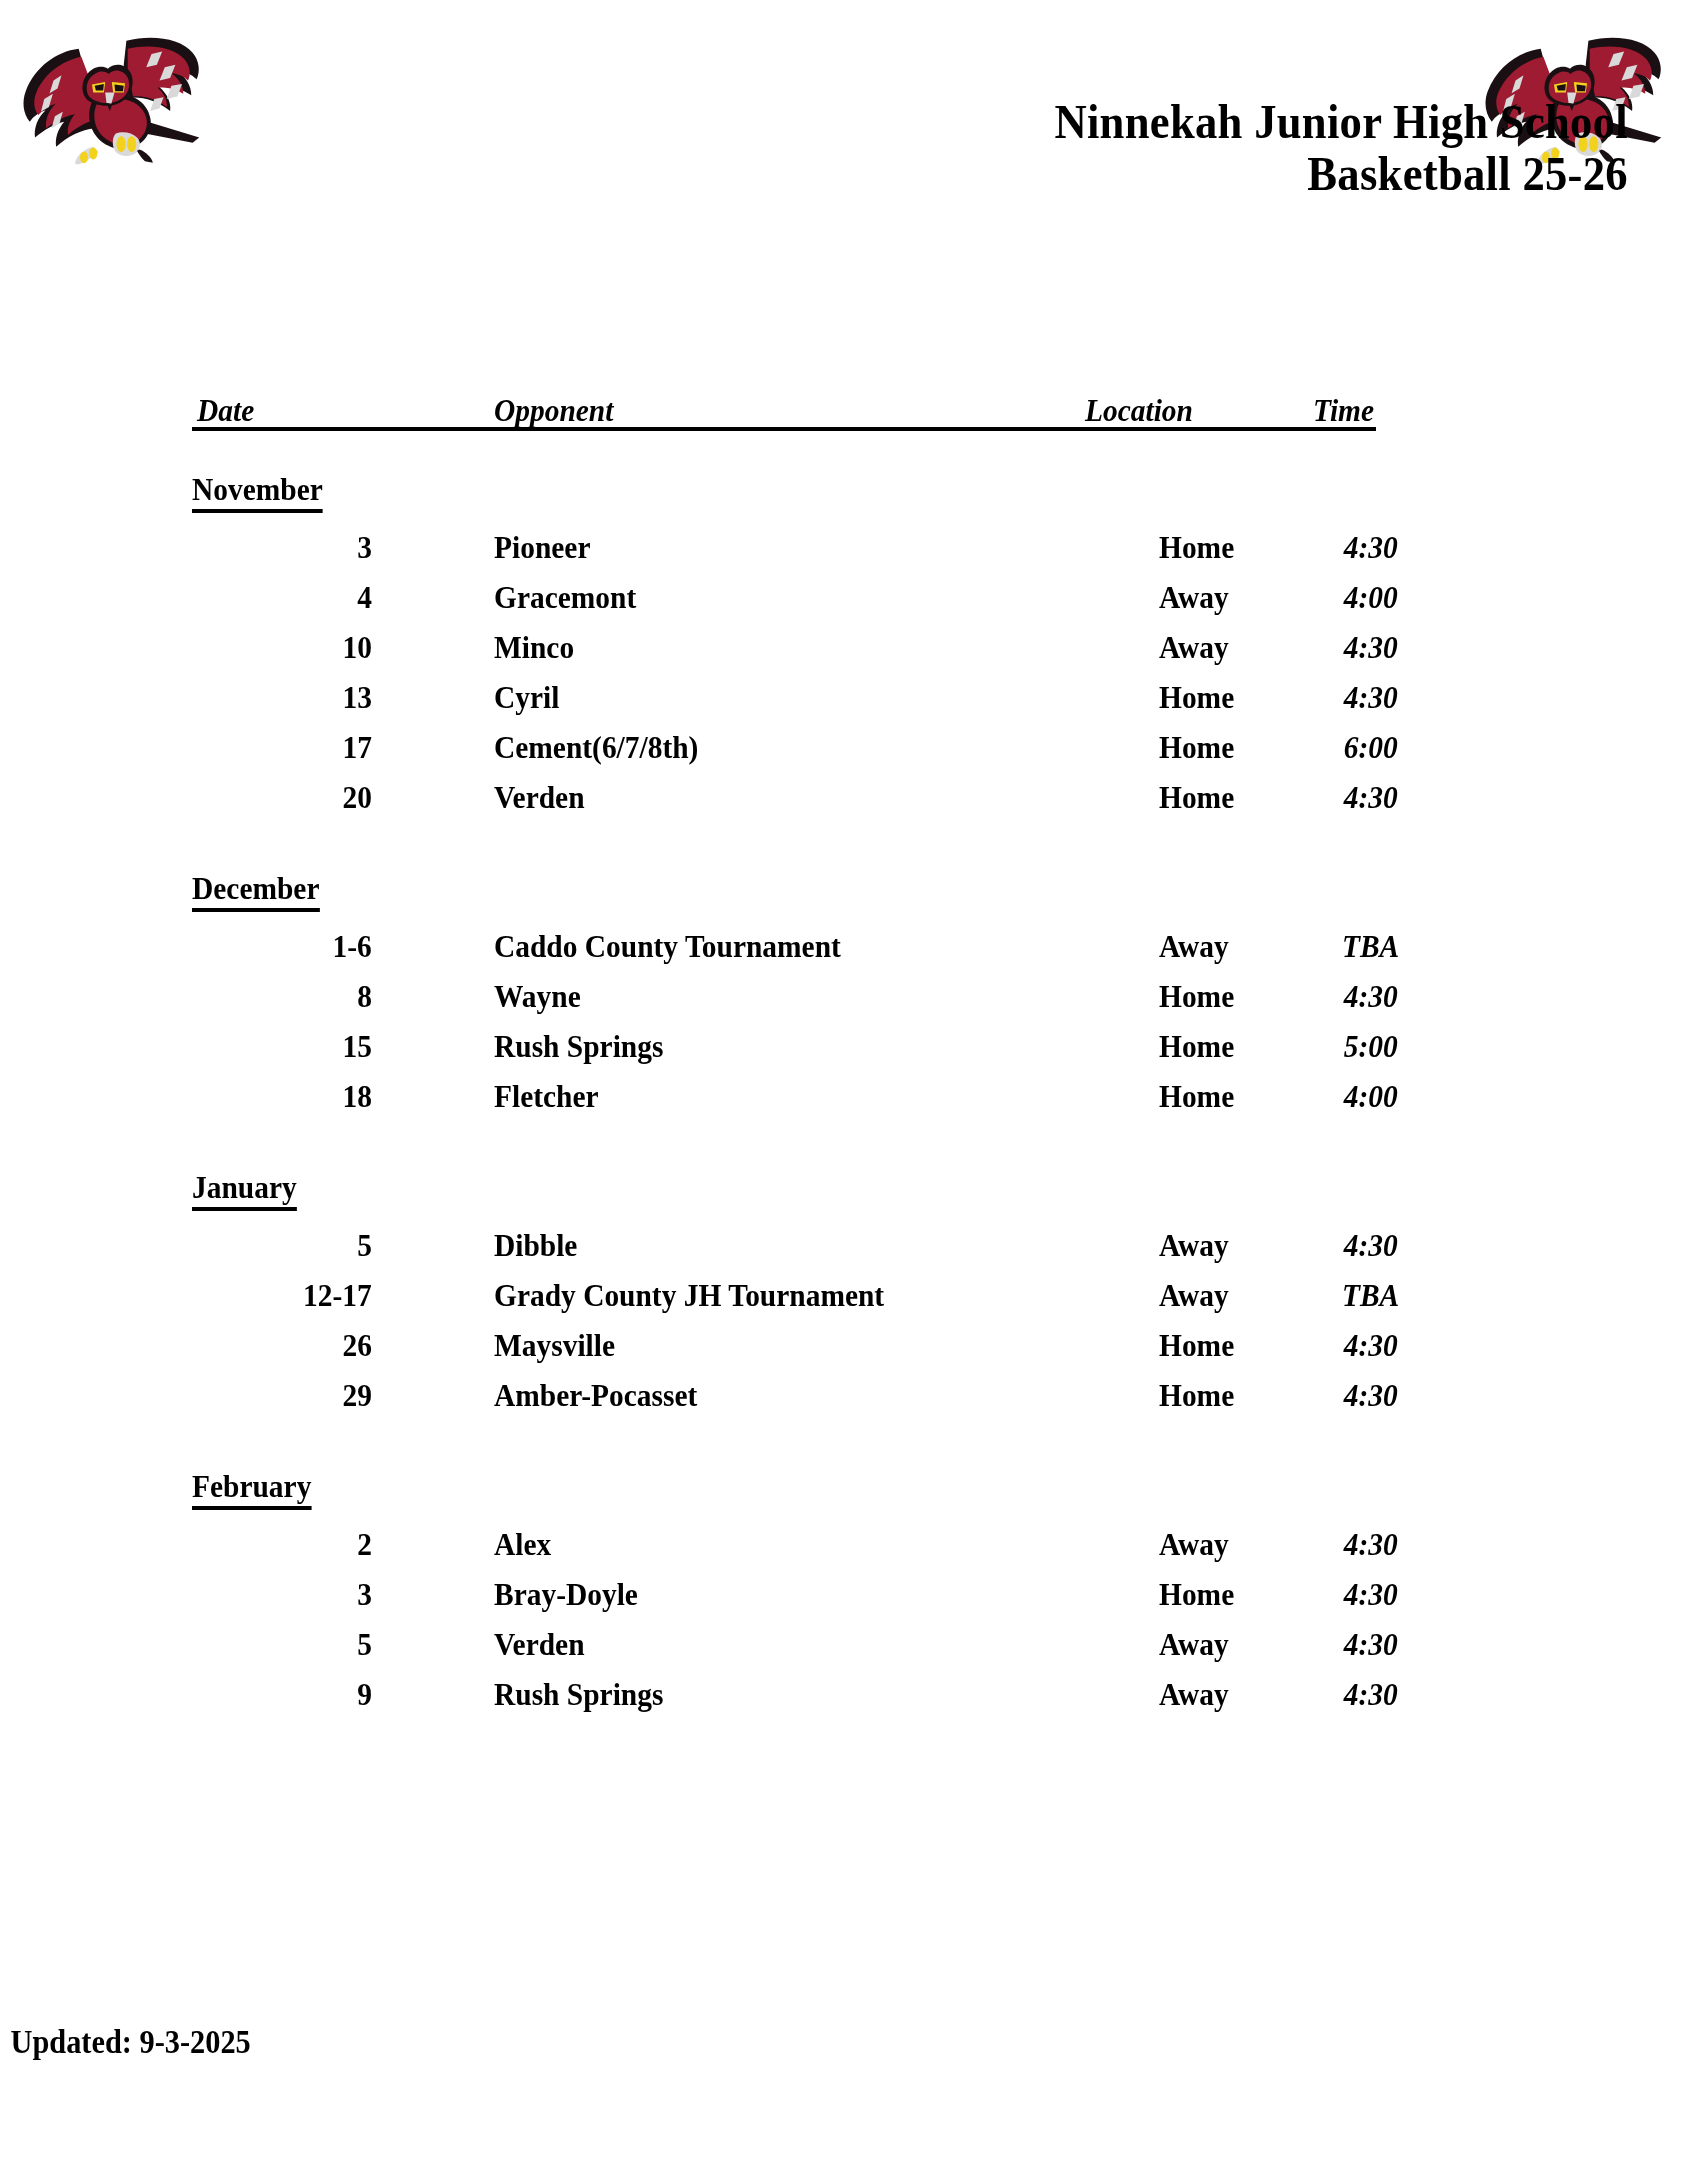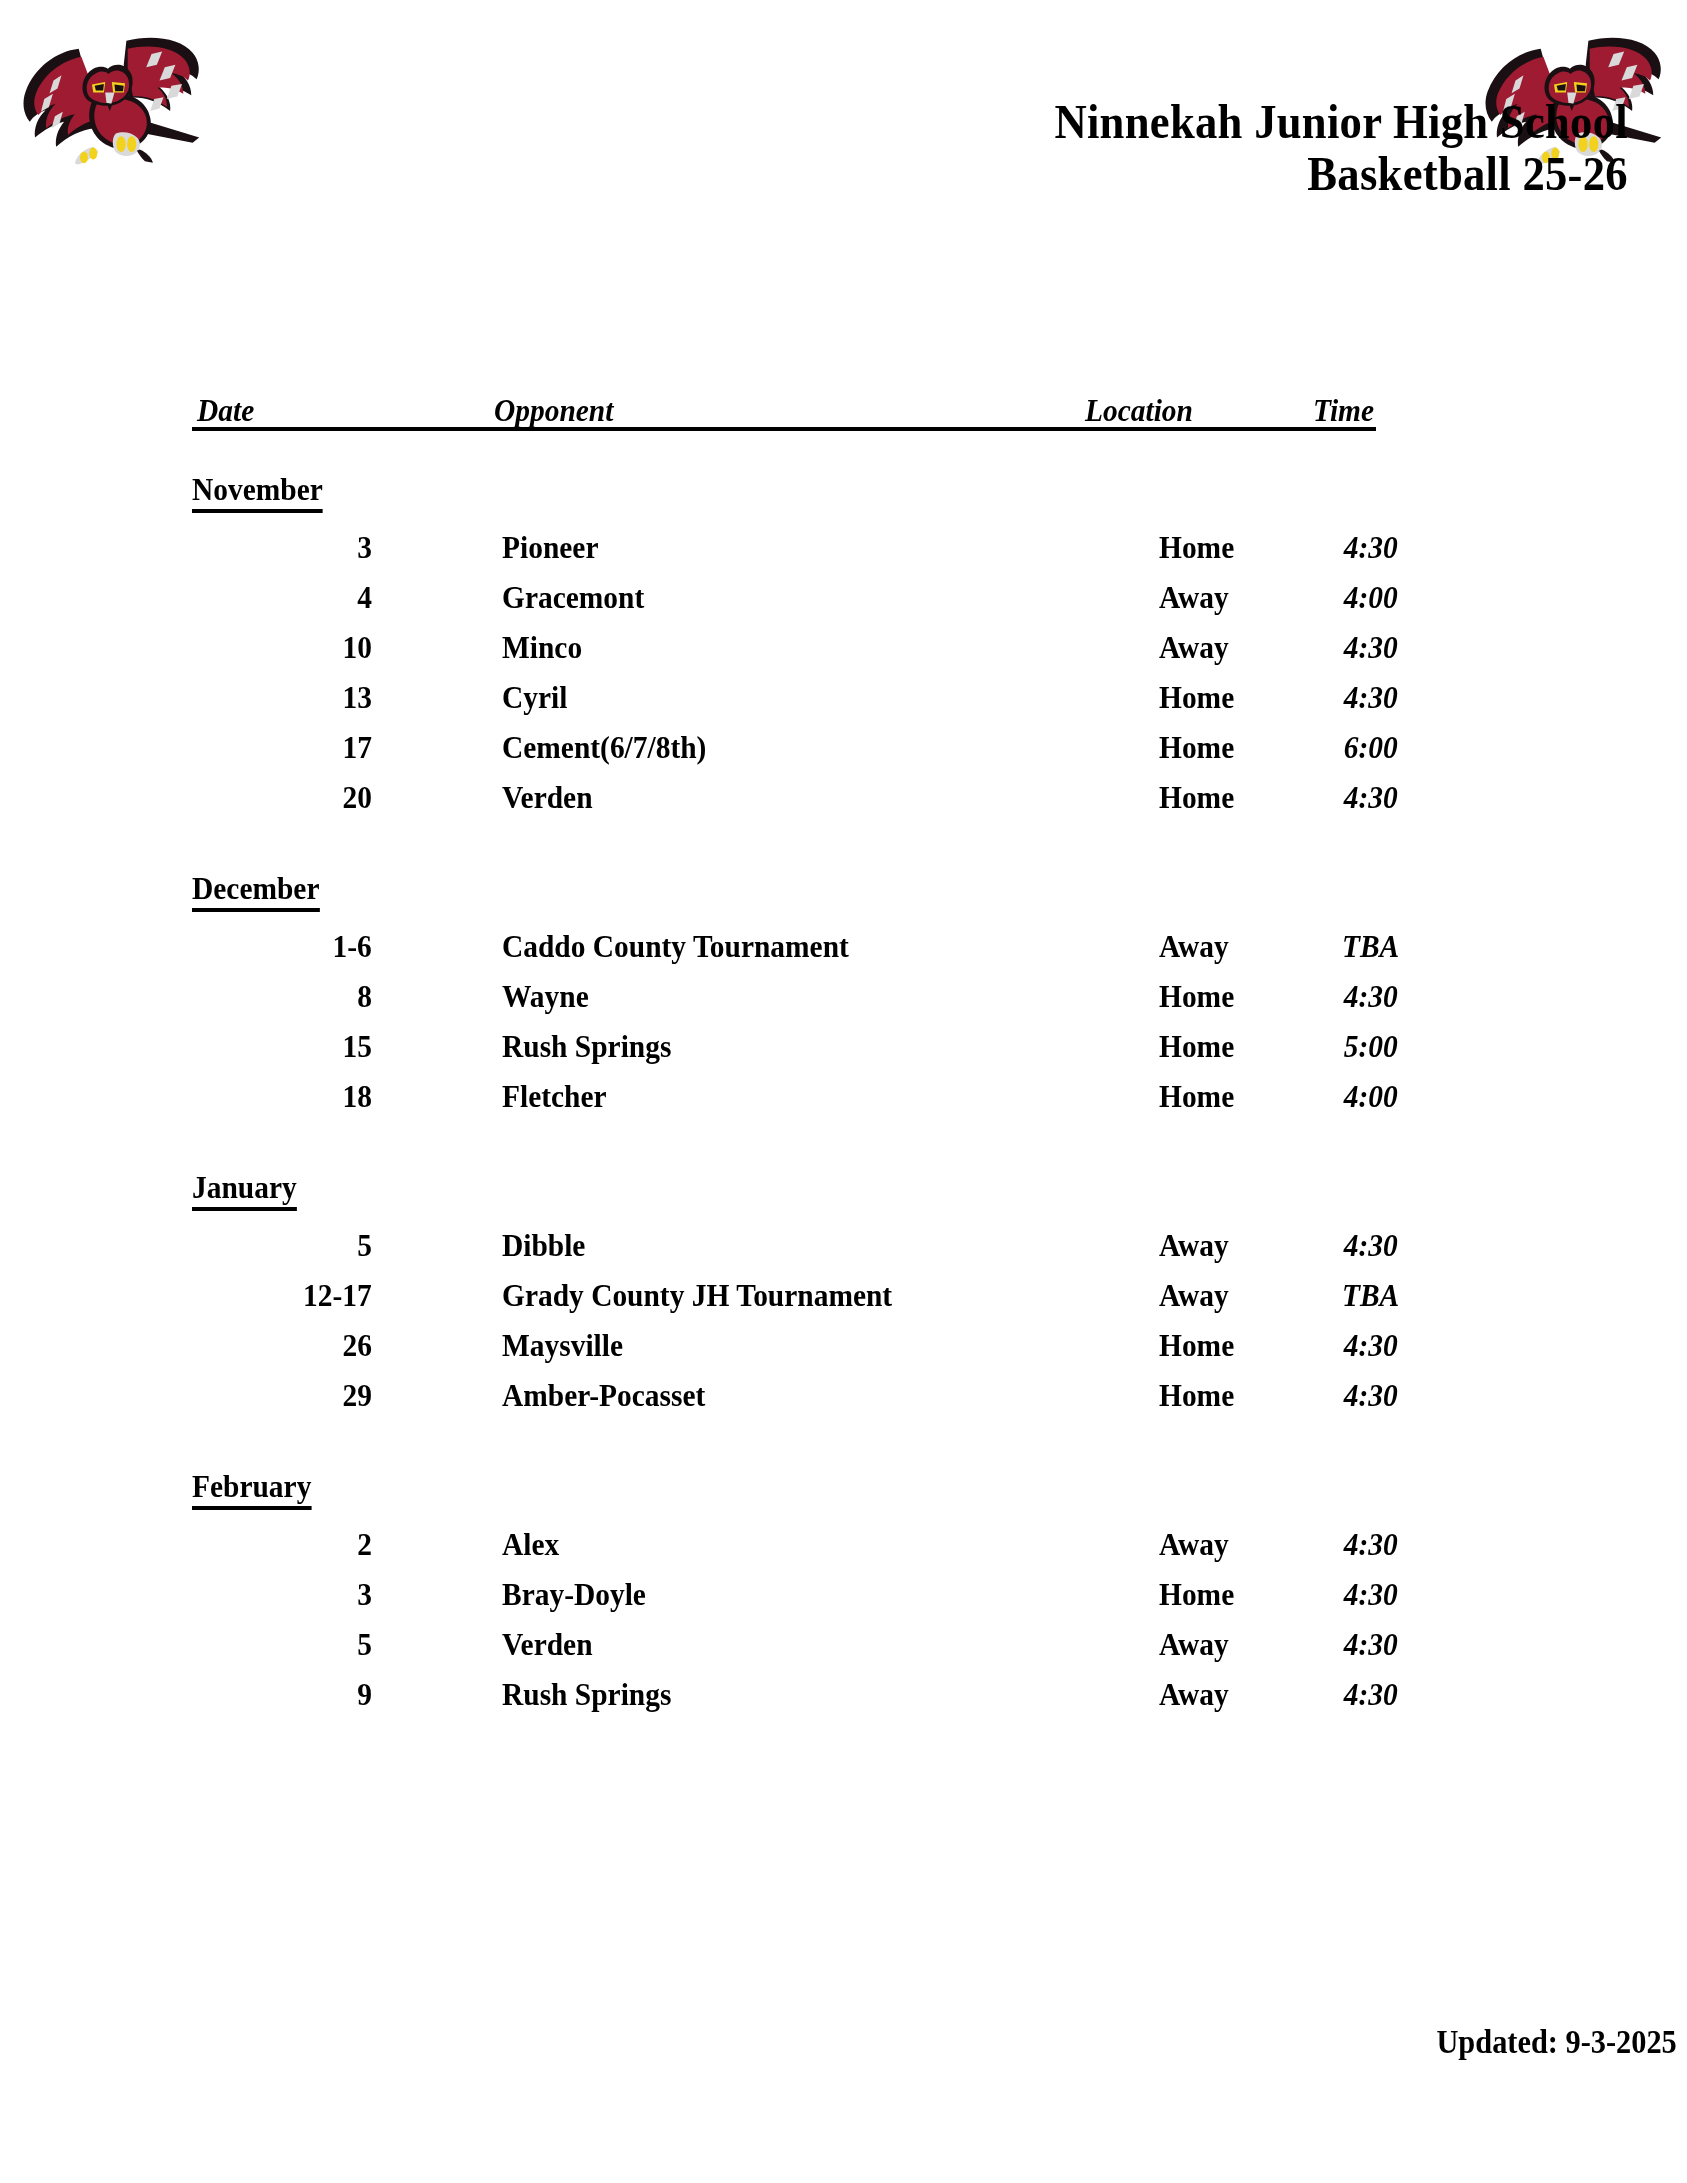--- a/index.html
+++ b/index.html
@@ -108,21 +108,21 @@
     left: 0;
     width: 180px;
     text-align: right;
   }
   .cell-date span {
     display: inline-block;
     transform: scaleX(0.92);
     transform-origin: right center;
   }
   .cell-opponent {
-    left: 310px;
+    left: 302px;
   }
   .cell-opponent span,
   .cell-location span {
     display: inline-block;
     transform: scaleX(0.92);
     transform-origin: left center;
   }
   .cell-location {
     left: 940px;
     margin-left: 27px;
@@ -138,21 +138,21 @@
     transform: scaleX(0.92);
     transform-origin: right center;
   }
 
   
   .footer {
     position: absolute;
     top: 2026px;
     left: 0;
     width: 1687px;
-    text-align: right;
+    text-align: left;
   }
   .footer-text {
     display: inline-block;
     font-weight: bold;
     font-size: 33px;
     line-height: 1;
     transform: scaleX(0.92);
     white-space: nowrap;
   }
 </style>

